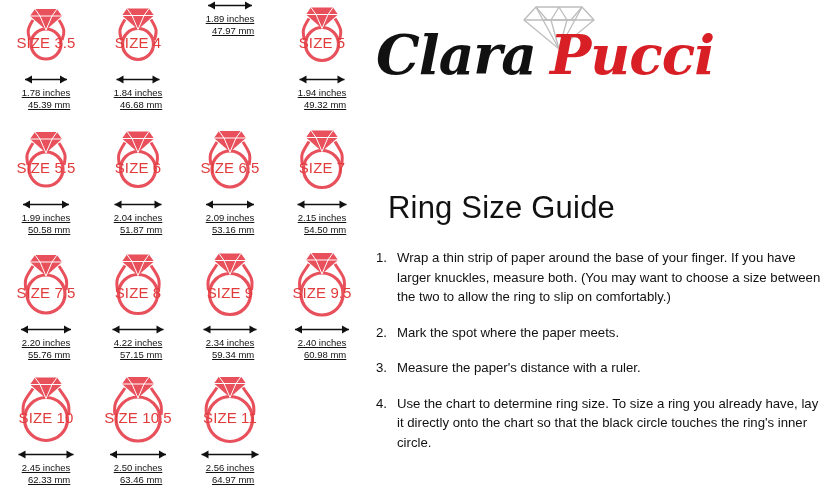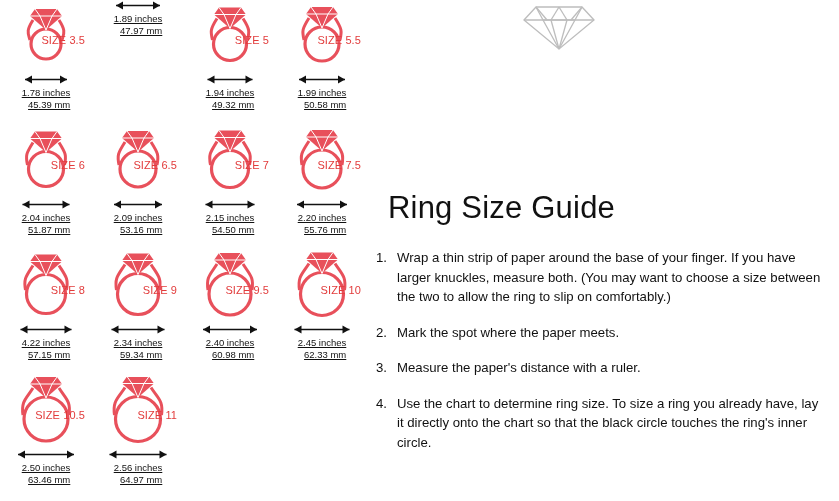--- a/index.html
+++ b/index.html
@@ -48,22 +48,22 @@
     margin-top: 2px;
   }
   .ring-svg {
     display: block;
   }
   .size-label {
     position: absolute;
     left: 0;
     top: 32px;
     width: 78px;
-    text-align: right;
-    font-size: 11px;
+    text-align: center;
+    font-size: 15px;
     color: #e23b3b;
     font-family: "Liberation Sans", sans-serif;
     letter-spacing: 0.1px;
   }
   .arrow-row {
     width: 78px;
     height: 13px;
     position: relative;
     margin-top: -2px;
   }
@@ -163,20 +163,40 @@
           <div class="size-label">SIZE 3.5</div>
         </div>
         <div class="arrow-row"><svg width="78" height="13" viewBox="0 0 78 13">
             <path d="M18,6.5 L60,6.5" stroke="#111" stroke-width="1.4"></path>
             <path d="M18,6.5 l7,-4 l0,8 Z" fill="#111"></path>
             <path d="M60,6.5 l-7,-4 l0,8 Z" fill="#111"></path>
           </svg></div>
         <div class="measures">
           <div>1.78 inches</div>
           <div>45.39 mm</div>
+        </div>
+      </div>
+    <div class="cell">
+        <div class="ring-wrap">
+          <svg width="78" height="72" viewBox="0 0 78 72" class="ring-svg">
+            <circle cx="39" cy="42" r="15.5" fill="none" stroke="#e8505b" stroke-width="3.2"></circle>
+            <path d="M23,13.5 L28,6.5 L50,6.5 L55,13.5 L39,27.5 Z" fill="#e8505b"></path>
+            <path d="M23,13.5 L55,13.5 M28,6.5 L33,13.5 L39,27.5 M50,6.5 L45,13.5 L39,27.5" fill="none" stroke="#ffffff" stroke-width="1"></path>
+            <path d="M26,17.5 C19,28.5 20.5,30.5 22.5,38 M52,17.5 C59,28.5 57.5,30.5 55.5,38" fill="none" stroke="#e8505b" stroke-width="3"></path>
+          </svg>
+          <div class="size-label">SIZE 4</div>
+        </div>
+        <div class="arrow-row"><svg width="78" height="13" viewBox="0 0 78 13">
+            <path d="M17.5,6.5 L60.5,6.5" stroke="#111" stroke-width="1.4"></path>
+            <path d="M17.5,6.5 l7,-4 l0,8 Z" fill="#111"></path>
+            <path d="M60.5,6.5 l-7,-4 l0,8 Z" fill="#111"></path>
+          </svg></div>
+        <div class="measures">
+          <div>1.84 inches</div>
+          <div>46.68 mm</div>
         </div>
       </div>
     <div class="cell">
         <div class="arrow-row"><svg width="78" height="13" viewBox="0 0 78 13">
             <path d="M17,6.5 L61,6.5" stroke="#111" stroke-width="1.4"></path>
             <path d="M17,6.5 l7,-4 l0,8 Z" fill="#111"></path>
             <path d="M61,6.5 l-7,-4 l0,8 Z" fill="#111"></path>
           </svg></div>
         <div class="measures">
           <div>1.89 inches</div>
@@ -438,20 +458,23 @@
             <path d="M23 16 L55 16"></path>
             <path d="M16 3 L27 16"></path>
             <path d="M62 3 L51 16"></path>
             <path d="M39 3 L31 16"></path>
             <path d="M39 3 L47 16"></path>
             <path d="M31 16 L39 45"></path>
             <path d="M47 16 L39 45"></path>
           </g>
         </svg>
       </span>
+      <div class="logo-text">
+        <span class="logo-clara">Clara</span><span class="logo-pucci">Pucci</span>
+      </div>
     </div>
 
     <div class="guide-title">Ring Size Guide</div>
 
     <div class="steps">
         <div class="step">
           <div class="step-num">1.</div>
           <div class="step-text">Wrap a thin strip of paper around the base of your finger. If you have larger knuckles, measure both. (You may want to choose a size between the two to allow the ring to slip on comfortably.)</div>
         </div>
         <div class="step">

